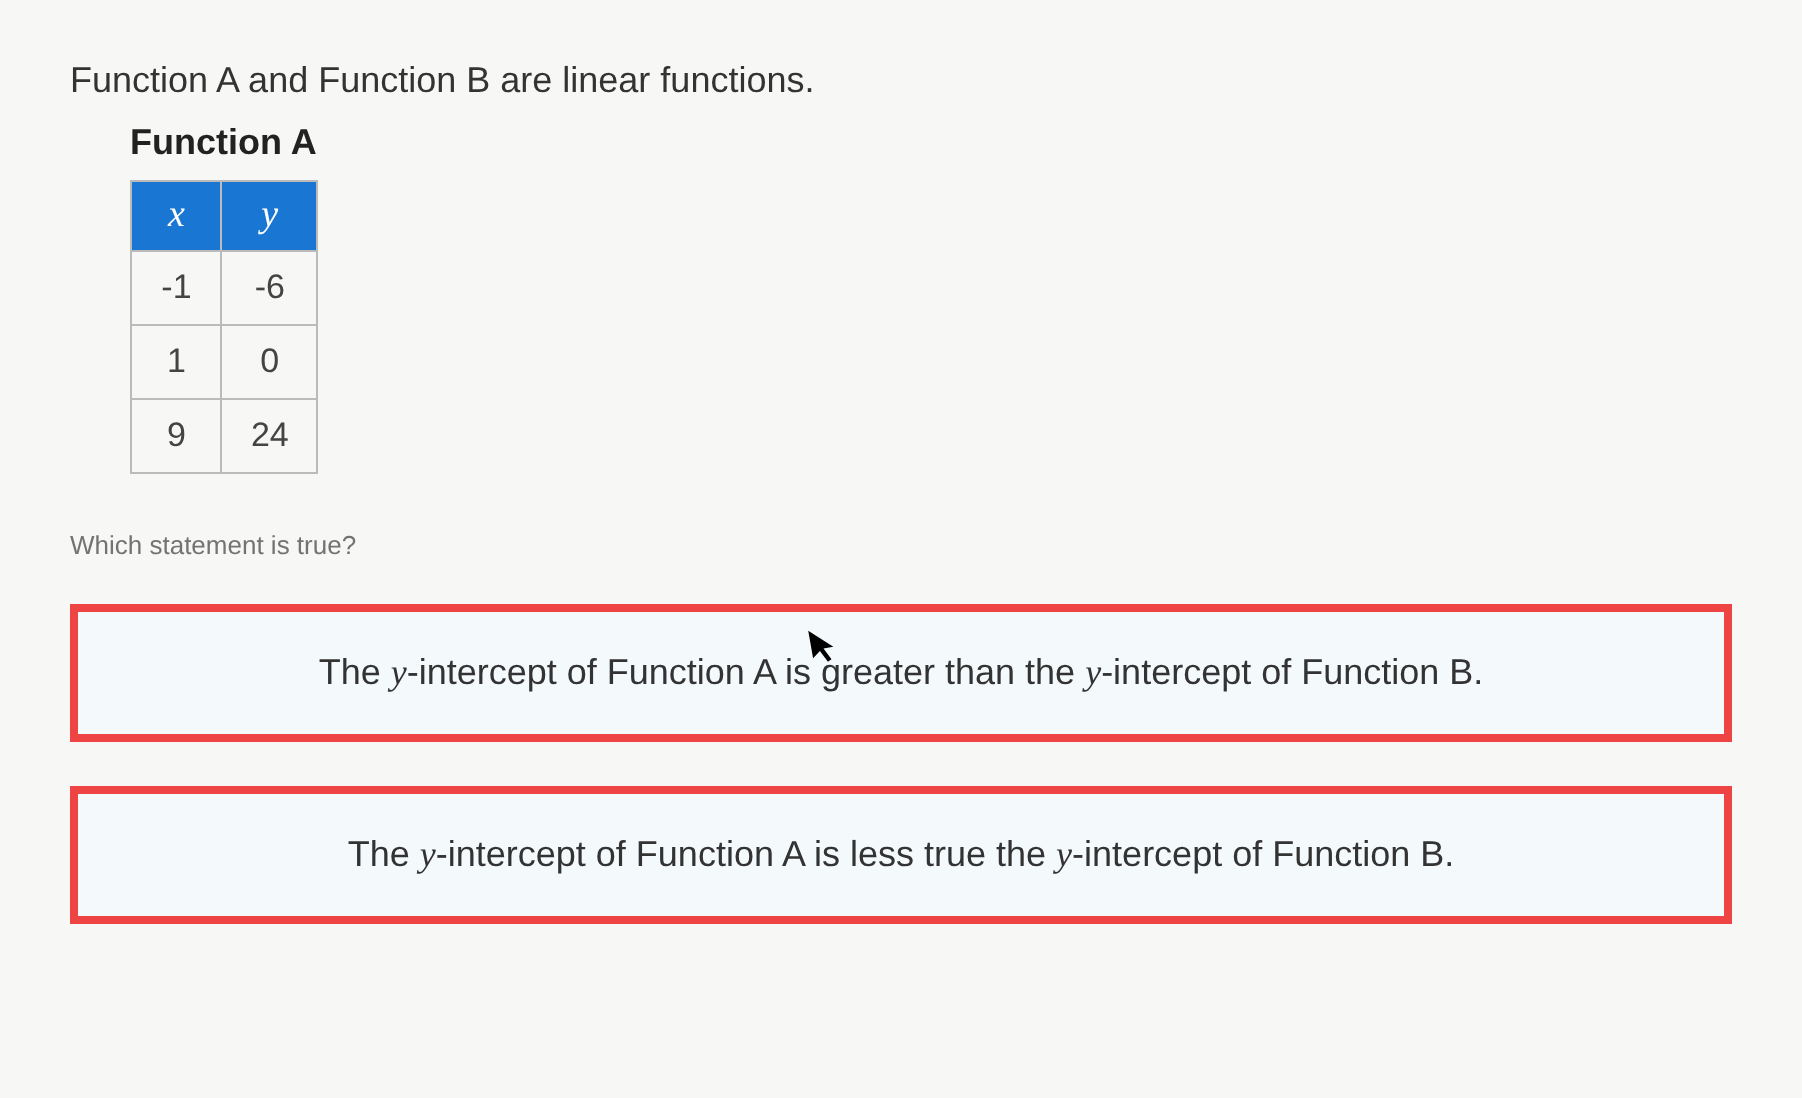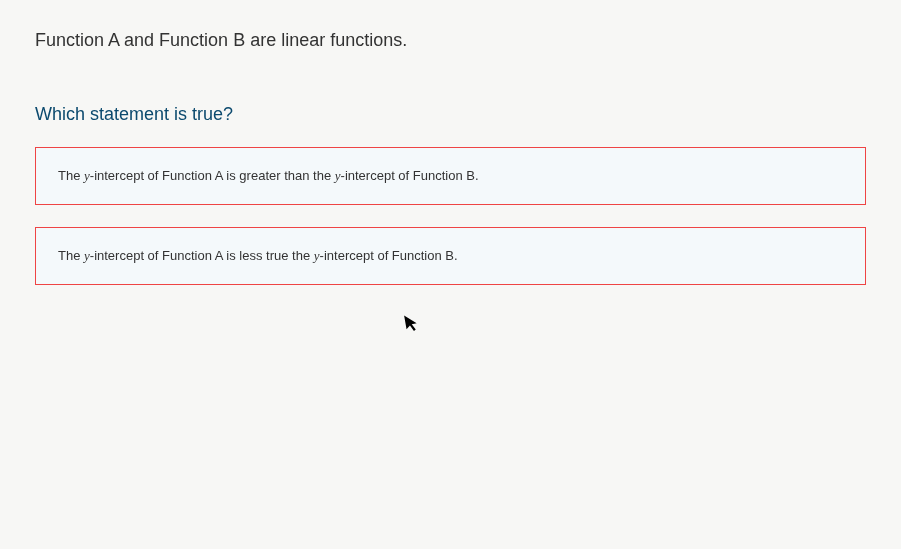--- a/index.html
+++ b/index.html
@@ -11,21 +11,21 @@
       font-family: Verdana, Geneva, sans-serif;
       background: #f7f7f5;
       width: 901px;
       height: 549px;
       padding: 30px 35px;
       color: #333;
       position: relative;
     }
     .intro {
       font-size: 18px;
-      margin-bottom: 25px;
+      margin-bottom: 10px;
       color: #333;
     }
     .functions-row {
       display: flex;
       gap: 70px;
       margin-left: 30px;
       margin-bottom: 28px;
     }
     .func-block {
       display: flex;
@@ -78,32 +78,33 @@
       line-height: 1;
     }
     .frac .num {
       padding: 0 3px;
     }
     .frac .den {
       border-top: 1px solid #333;
       padding: 0 3px;
     }
     .question {
-      font-size: 18px;
+      font-size: 13px;
       margin-bottom: 22px;
-      color: #0c4a6e;
+      color: #737373;
     }
     .option {
-      border: 1px solid #ef4444;
+      border: 4px solid #ef4444;
       background: #f4f9fb;
       padding: 20px 22px;
-      font-size: 13px;
+      font-size: 18px;
       margin-bottom: 22px;
       color: #333;
       cursor: pointer;
+      text-align: center;
     }
     .ital {
       font-style: italic;
       font-family: Georgia, 'Times New Roman', serif;
     }
     .cursor {
       position: absolute;
       left: 405px;
       top: 313px;
       font-size: 18px;
@@ -111,20 +112,43 @@
       transform: rotate(-10deg);
     }
   </style>
 </head>
 <body>
 
 <div class="intro">Function A and Function B are linear functions.</div>
 
 <div class="functions-row">
 
+  <div class="func-block">
+    <div class="func-title">Function A</div>
+    <table>
+      <tbody>
+          <tr>
+        <th>x</th>
+        <th>y</th>
+      </tr>
+      <tr>
+        <td>-1</td>
+        <td>-6</td>
+      </tr>
+      <tr>
+        <td>1</td>
+        <td>0</td>
+      </tr>
+      <tr>
+        <td>9</td>
+        <td>24</td>
+      </tr>
+    </tbody>
+      </table>
+  </div>
 
 
 </div>
 
 <div class="question">Which statement is true?</div>
 
 <div class="option">
   <span>The </span><span class="ital">y</span><span>-intercept of Function A is greater than the </span><span class="ital">y</span><span>-intercept of Function B.</span>
 </div>
 

